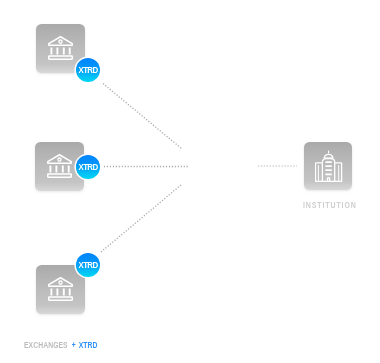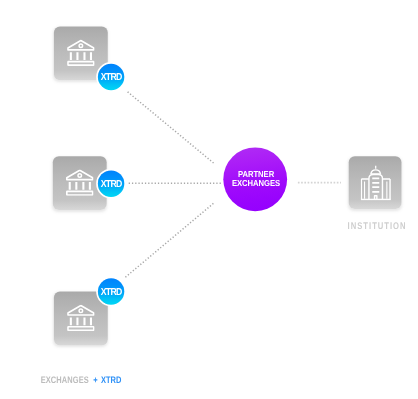--- a/index.html
+++ b/index.html
@@ -1,19 +1,19 @@
 <!DOCTYPE html>
 <html><head>
 <meta charset="utf-8">
 <title>Exchanges + XTRD</title>
 <style>
   html,body{margin:0;padding:0;}
   body{width:380px;height:363px;background:#ffffff;
        font-family:"Liberation Sans",sans-serif;overflow:hidden;}
-  #stage{position:relative;width:336px;height:363px;margin-left:13px;-webkit-font-smoothing:antialiased;}
+  #stage{position:relative;width:336px;height:363px;-webkit-font-smoothing:antialiased;}
 
   .tile{position:absolute;width:49px;height:49px;border-radius:5.5px;
         background:linear-gradient(180deg,#a9a9a9 0%,#b0b0b0 16%,#bbbbbb 48%,#c4c4c4 82%,#d8d8d8 100%);
         display:flex;align-items:center;justify-content:center;
         box-shadow:0 1px 2.5px rgba(140,140,140,0.22);}
   .tile svg{display:block;}
   .tile.ex svg{margin-top:-1px;}
 
   .badge{position:absolute;width:24px;height:24px;border-radius:50%;
          box-shadow:0 0 0 1.6px #ffffff;
@@ -109,26 +109,20 @@
 
   <div class="tile ex" style="left:36px;top:265px">
     <svg width="25" height="24" viewBox="0 0 25 24">
         <use href="#bank-glyph"></use>
       </svg>
   </div>
   <div class="badge" style="left:76px;top:253px">
     <span class="bt">XTRD</span>
   </div>
 
-  <div class="hub" style="left:190px;top:134px">
-    <div style="margin-left:2.5px">
-      <div class="hubtxt">PARTNER</div>
-      <div class="hubtxt">EXCHANGES</div>
-    </div>
-  </div>
 
   <div class="tile" style="left:304px;top:142px;width:48px;height:48px">
     <svg width="27.1" height="32.2" viewBox="0 0 27.1 32.2" style="margin-top:0px;margin-left:2px">
         <use href="#capitol-glyph"></use>
       </svg>
   </div>
   <div class="inst-label" style="left:302.8px;top:200px">INSTITUTION</div>
 
   <div class="footer" style="left:23.5px;top:340px">
     <span>EXCHANGES</span><span class="plus" style="padding:0 3.6px 0 5.2px">+</span><span class="xt">XTRD</span>

